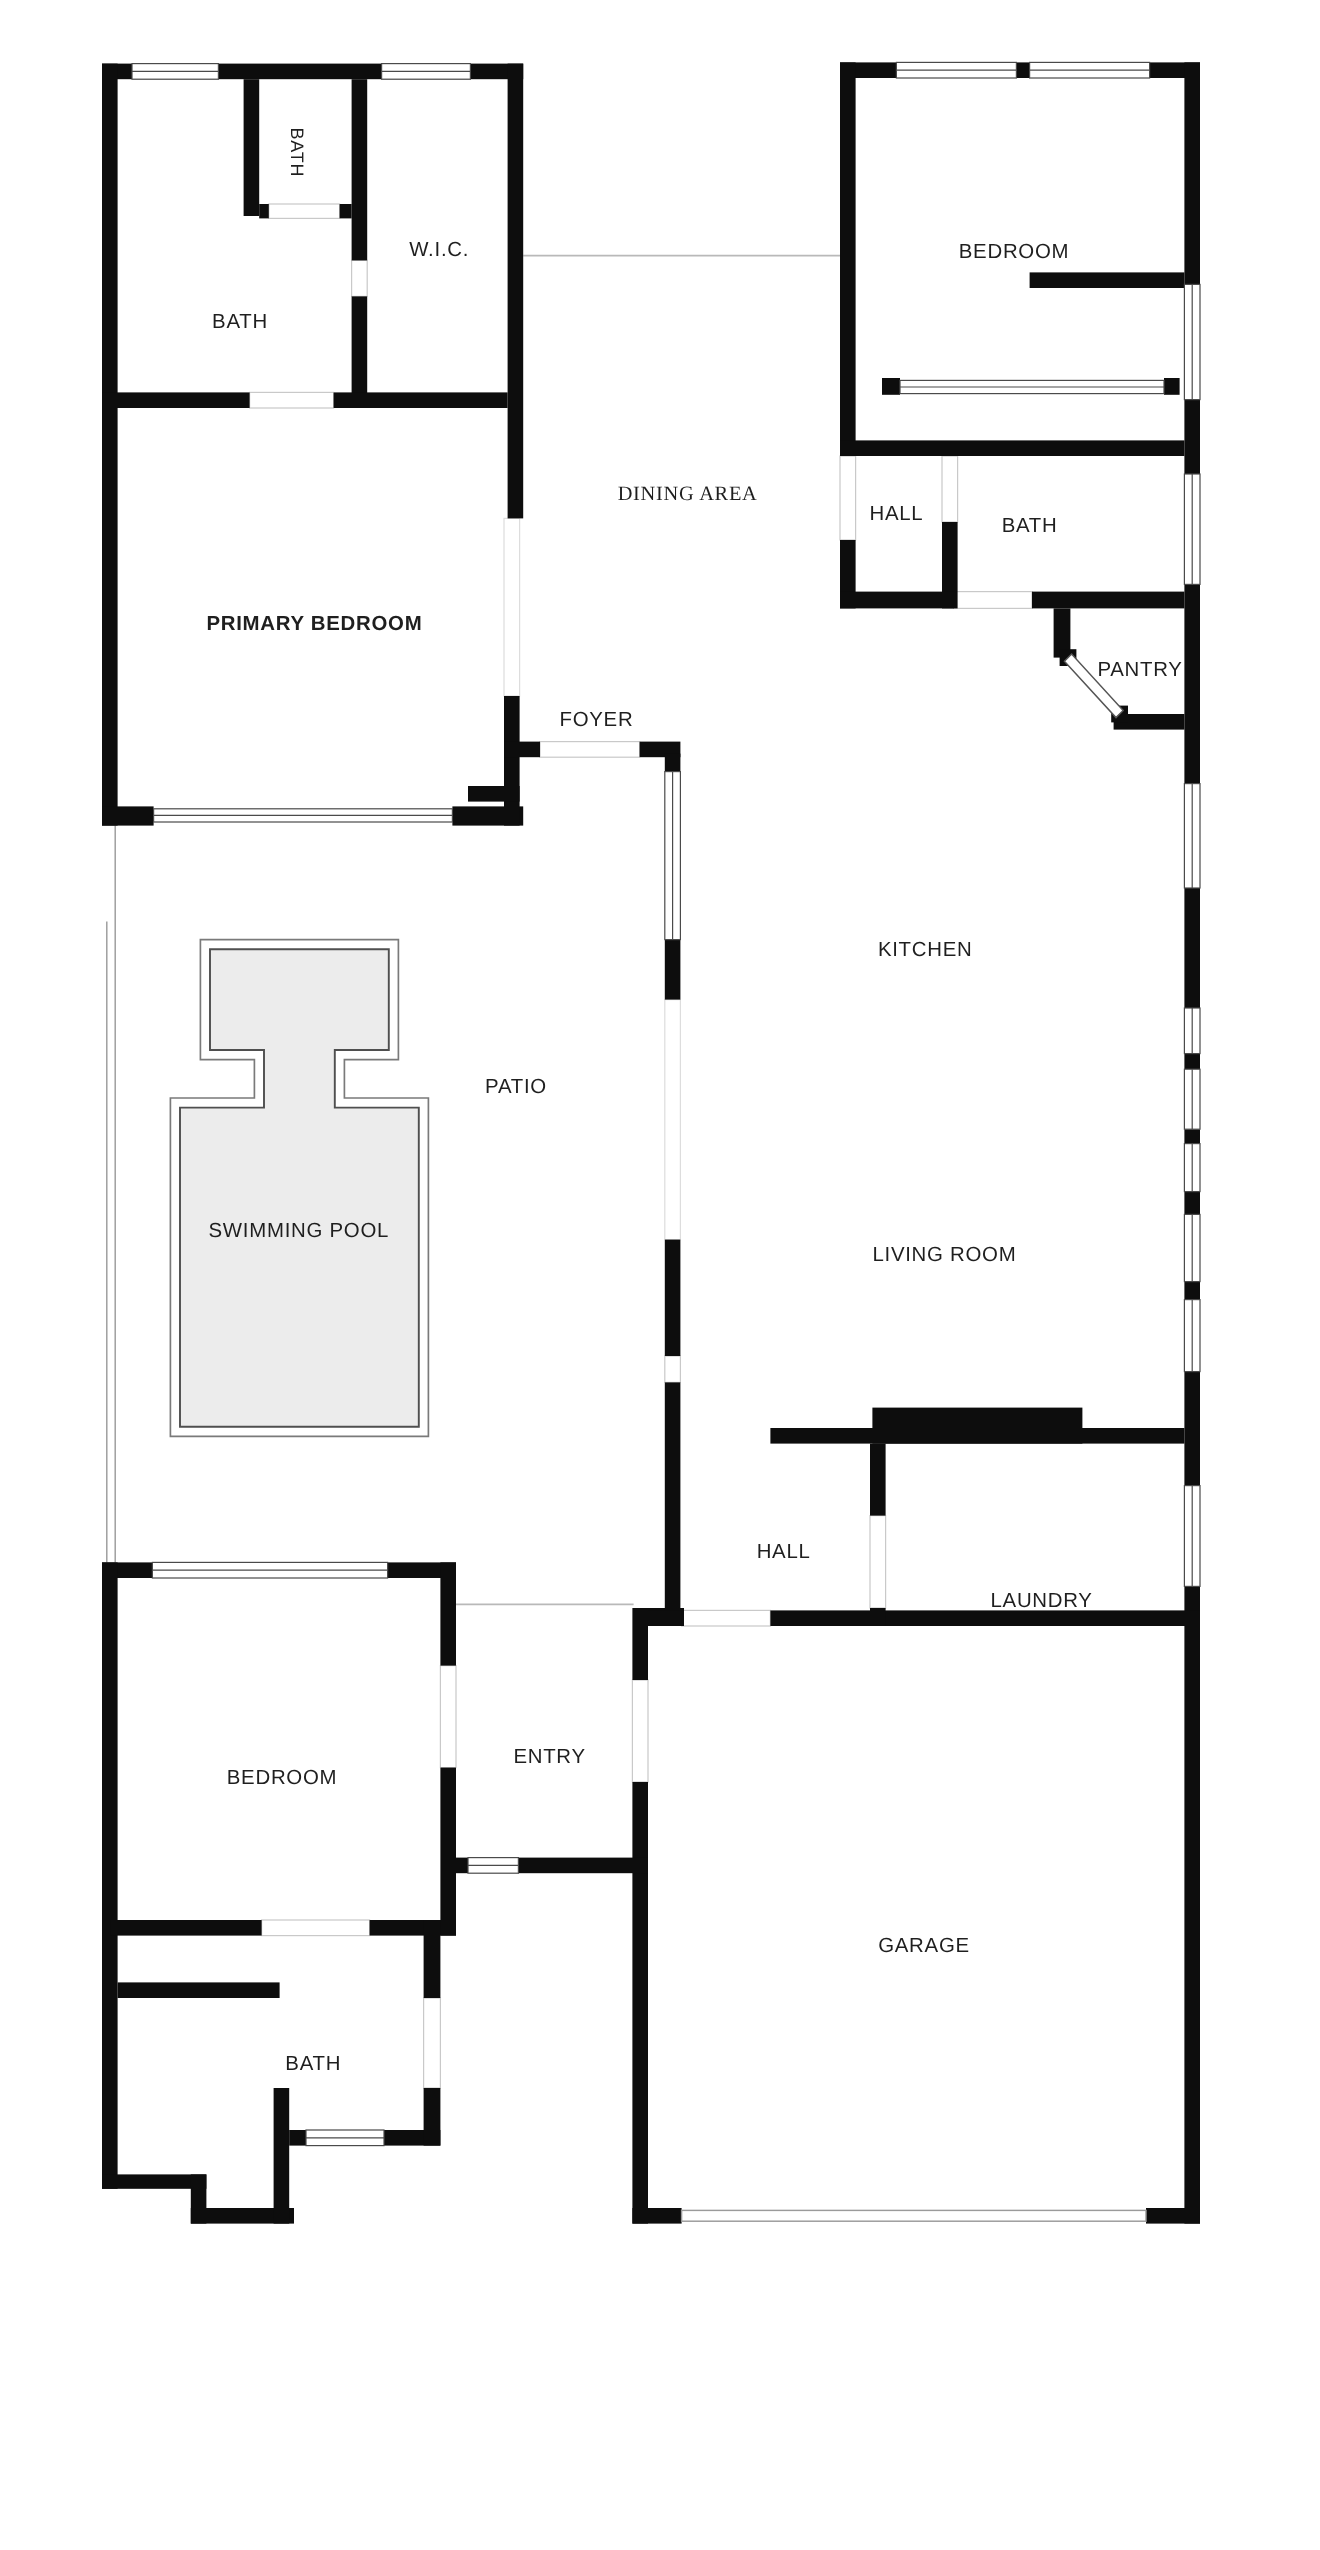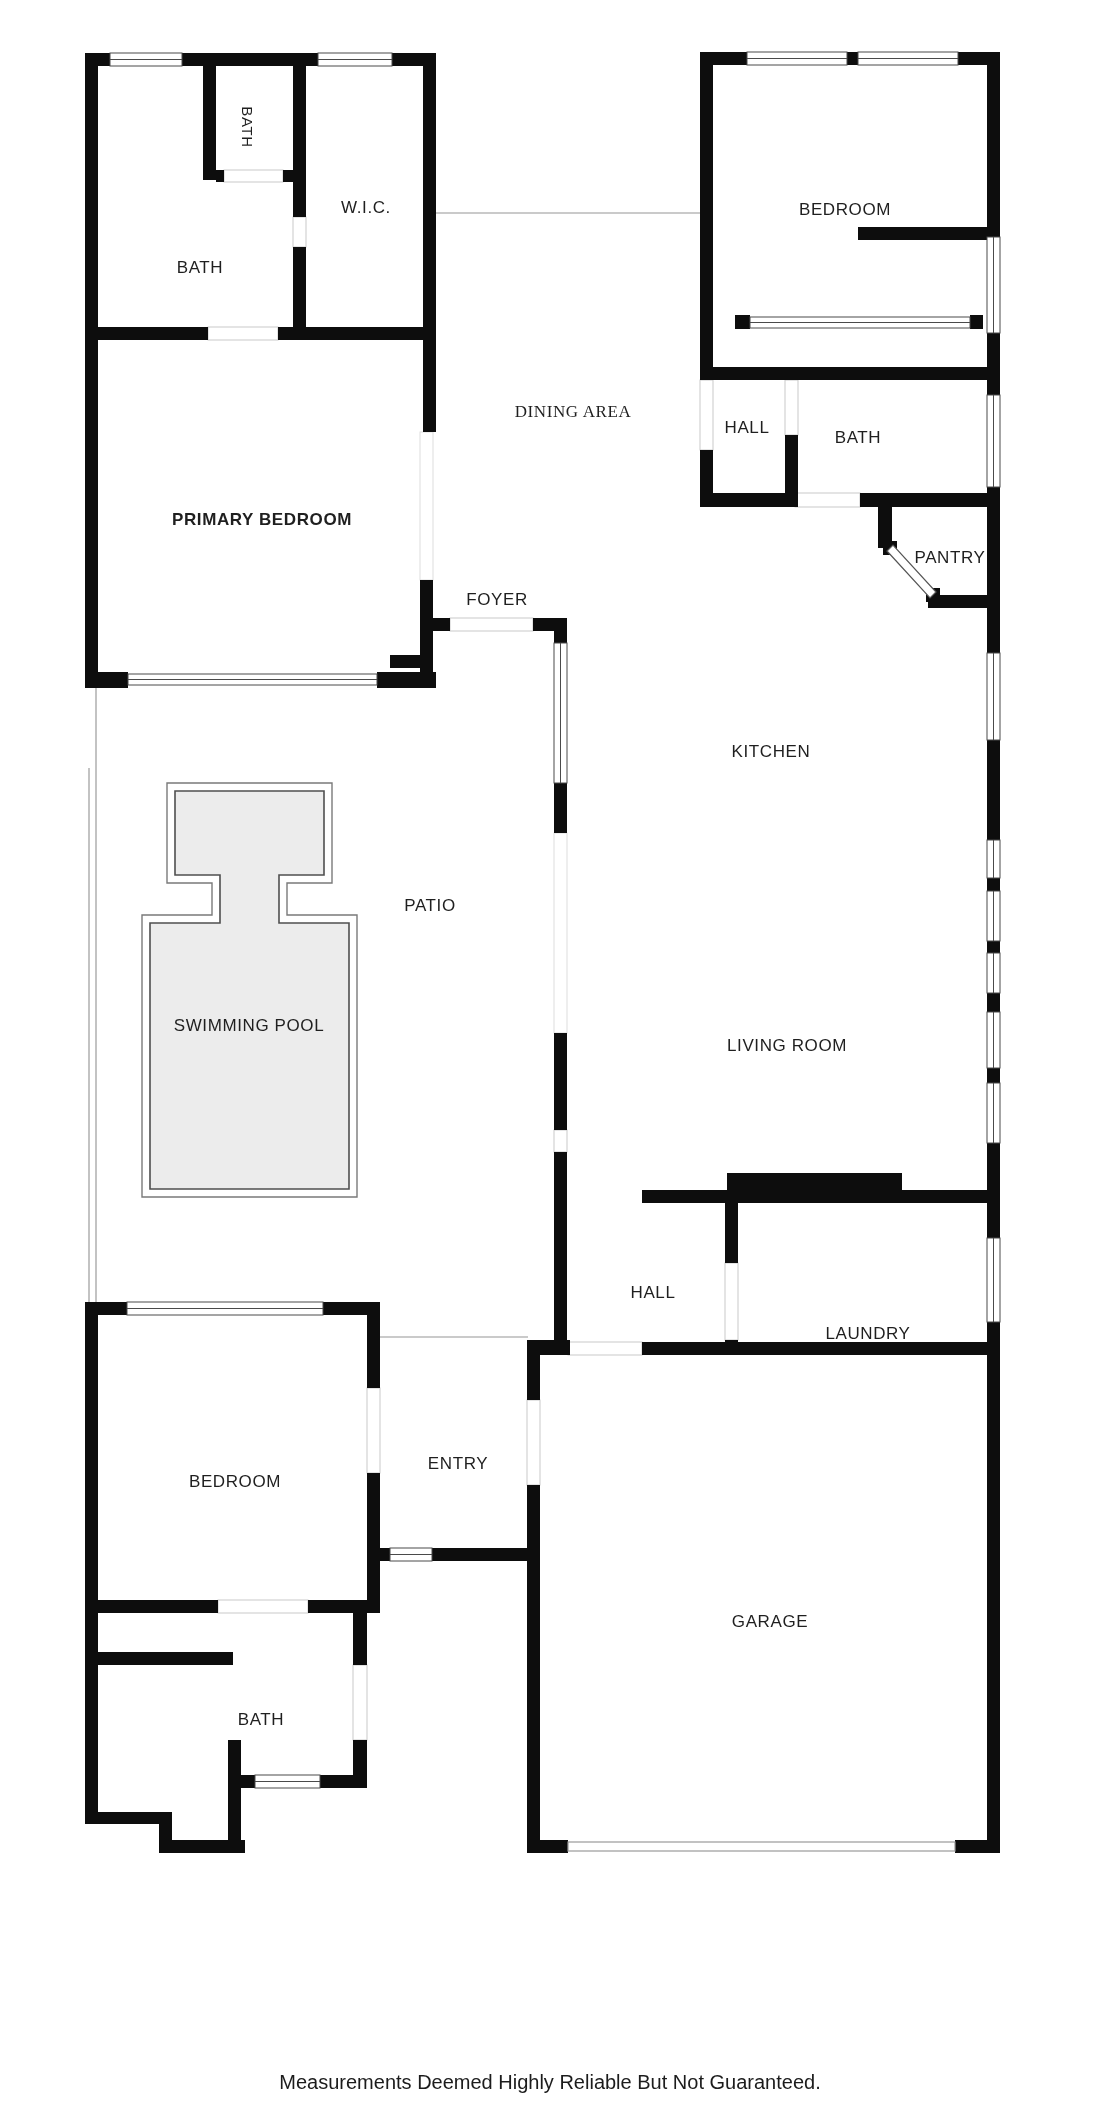--- a/index.html
+++ b/index.html
@@ -222,25 +222,24 @@
   <div class="room-label small rot" style="left:247px;top:127px;">BATH</div>
   <div class="room-label" style="left:366px;top:208px;">W.I.C.</div>
   <div class="room-label" style="left:200px;top:268px;">BATH</div>
   <div class="room-label" style="left:845px;top:210px;">BEDROOM</div>
   <div class="room-label" style="left:573px;top:412px;font-family:Liberation Serif, serif;">DINING AREA</div>
   <div class="room-label" style="left:747px;top:428px;">HALL</div>
   <div class="room-label" style="left:858px;top:438px;">BATH</div>
   <div class="room-label" style="left:262px;top:520px;font-weight:bold;">PRIMARY BEDROOM</div>
   <div class="room-label" style="left:950px;top:558px;">PANTRY</div>
   <div class="room-label" style="left:497px;top:600px;">FOYER</div>
-  <div class="room-label" style="left:771px;top:752px;">KITCHEN</div>
+  <div class="room-label" style="left:771px;top:792px;">KITCHEN</div>
   <div class="room-label" style="left:430px;top:906px;">PATIO</div>
   <div class="room-label" style="left:249px;top:1026px;">SWIMMING POOL</div>
   <div class="room-label" style="left:787px;top:1046px;">LIVING ROOM</div>
   <div class="room-label" style="left:653px;top:1293px;">HALL</div>
   <div class="room-label" style="left:868px;top:1291px;margin-top:43px;">LAUNDRY</div>
   <div class="room-label" style="left:235px;top:1482px;">BEDROOM</div>
   <div class="room-label" style="left:458px;top:1464px;">ENTRY</div>
   <div class="room-label" style="left:770px;top:1622px;">GARAGE</div>
   <div class="room-label" style="left:261px;top:1720px;">BATH</div>
 
-  <div id="disclaimer">Measurements Deemed Highly Reliable But Not Guaranteed.</div>
 </div>
 
 </body></html>

